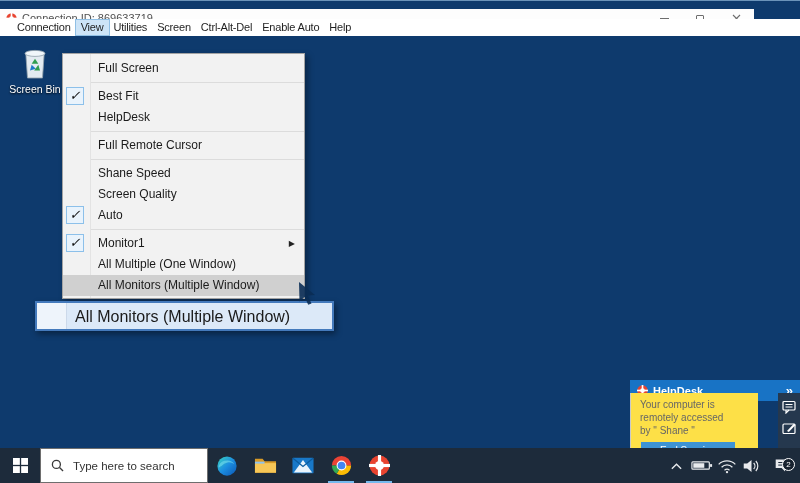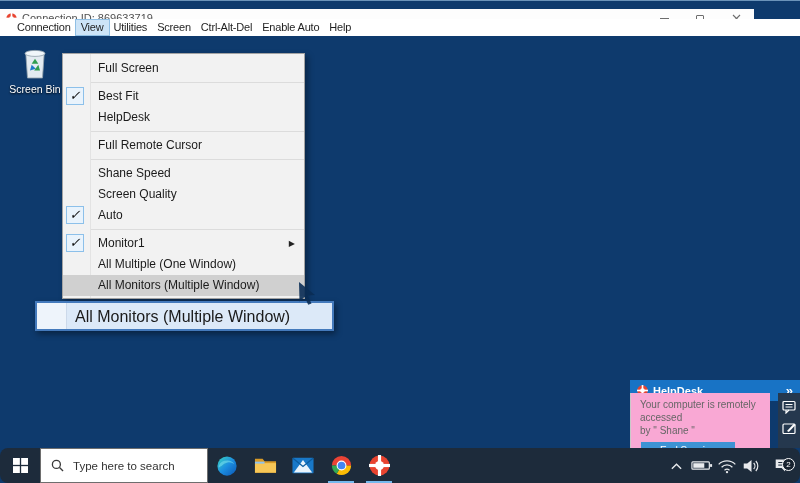--- a/index.html
+++ b/index.html
@@ -35,27 +35,27 @@
   
   .tooltip { position:absolute; left:35px; top:301px; width:299px; height:30px; background:#dce9f8; border:2px solid #447abc; box-shadow:2px 3px 6px rgba(0,0,0,0.4); z-index:11; }
   .tooltip .tgutter { position:absolute; left:0; top:0; bottom:0; width:30px; background:#eef4fb; border-right:1px solid #ccd9ea; }
   .tooltip .ttext { position:absolute; left:38px; top:1px; font-size:16px; line-height:25px; color:#1a1a1a; white-space:nowrap; }
   
   .cursor { position:absolute; left:298px; top:282px; z-index:12; opacity:0.9; }
   
   .hd-header { position:absolute; left:630px; top:372px; width:170px; height:21px; background:#1873c5; display:flex; align-items:center; z-index:6;margin-top:8px; }
   .hd-header .hd-title { color:#fff; font-size:11px; font-weight:bold; margin-left:5px; }
   .hd-header .hd-chevron { margin-left:auto; margin-right:7px; color:#fff; font-size:13px; font-weight:bold; }
-  .hd-body { position:absolute; left:630px; top:393px; width:140px; height:55px; background:#f9a8d4; border-left:1px solid #c9c9c9; z-index:6; }
+  .hd-body { position:absolute; left:630px; top:393px; width:128px; height:55px; background:#fde047; border-left:1px solid #c9c9c9; z-index:6; }
   .hd-msg { padding:5px 6px 0 9px; font-size:10px; color:#666; line-height:1.32; }
   .hd-btn { margin:4px 0 0 10px; width:94px; height:17px; background:#3d93d4; color:#fff; font-size:10px; text-align:center; line-height:17px; }
   .hd-strip { position:absolute; left:778px; top:393px; width:22px; height:55px; background:#25384e; z-index:6; display:flex; flex-direction:column; align-items:center; }
   .hd-strip .strip-icon { margin-top:7px; }
   
-  .taskbar { position:absolute; left:0; top:448px; width:800px; height:35px; background:#1d2b3b; display:flex; align-items:stretch; z-index:20;border-radius:8px; }
+  .taskbar { position:absolute; left:0; top:448px; width:800px; height:35px; background:#1d2b3b; display:flex; align-items:stretch; z-index:20; }
   .start { width:40px; display:flex; align-items:center; justify-content:center; }
   .searchbox { width:168px; background:#fff; border:1px solid #6e6e6e; display:flex; align-items:center; padding-left:10px; gap:9px; }
   .searchbox .ph { font-size:11.5px; color:#333; }
   .tbslot { width:38px; display:flex; align-items:center; justify-content:center; position:relative; }
   .tbslot.active::after { content:""; position:absolute; left:6px; right:6px; bottom:0; height:2px; background:#76b9ed; }
   .tray { margin-left:auto; display:flex; align-items:center; }
   .trayic { width:25px; display:flex; align-items:center; justify-content:center; }
   .clock { width:58px; text-align:center; color:#fff; font-size:10.5px; line-height:1.35; margin:0 4px; }
   .notif { width:36px; position:relative; display:flex; align-items:center; justify-content:center; }
   .badge { position:absolute; right:5px; bottom:3px; width:13px; height:13px; border-radius:50%; background:#17212e; border:1px solid #fff; color:#fff; font-size:8px; line-height:11px; text-align:center; }

